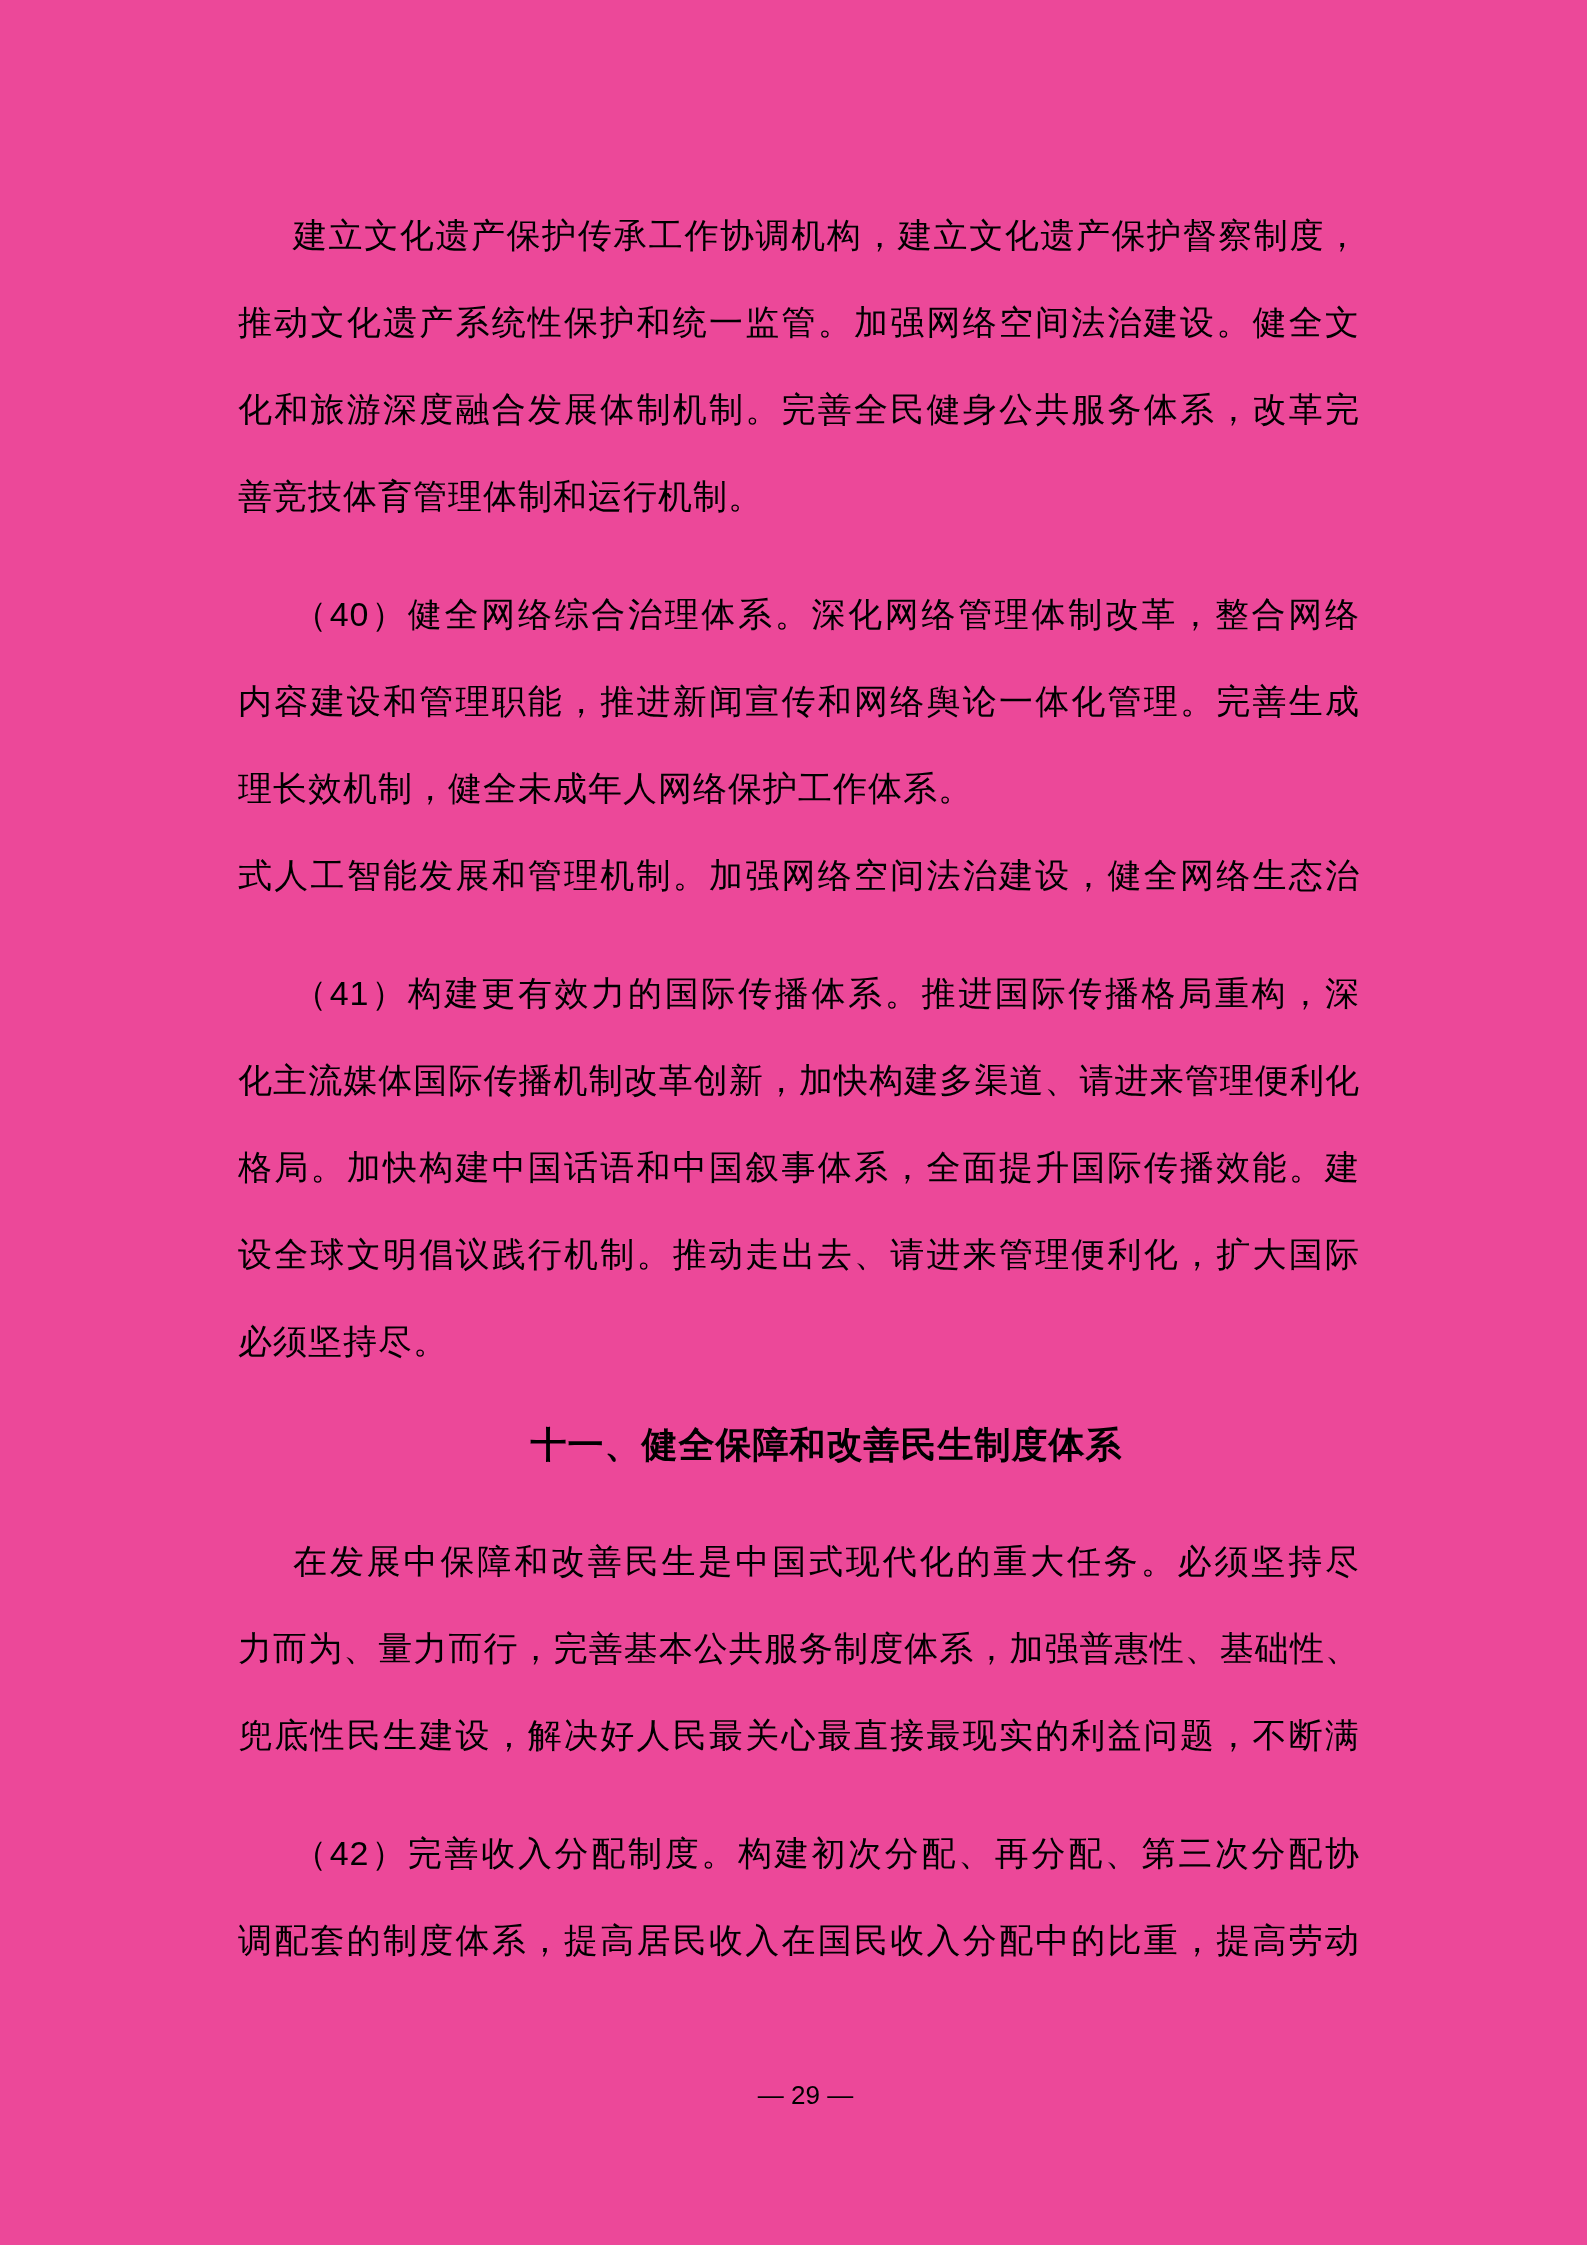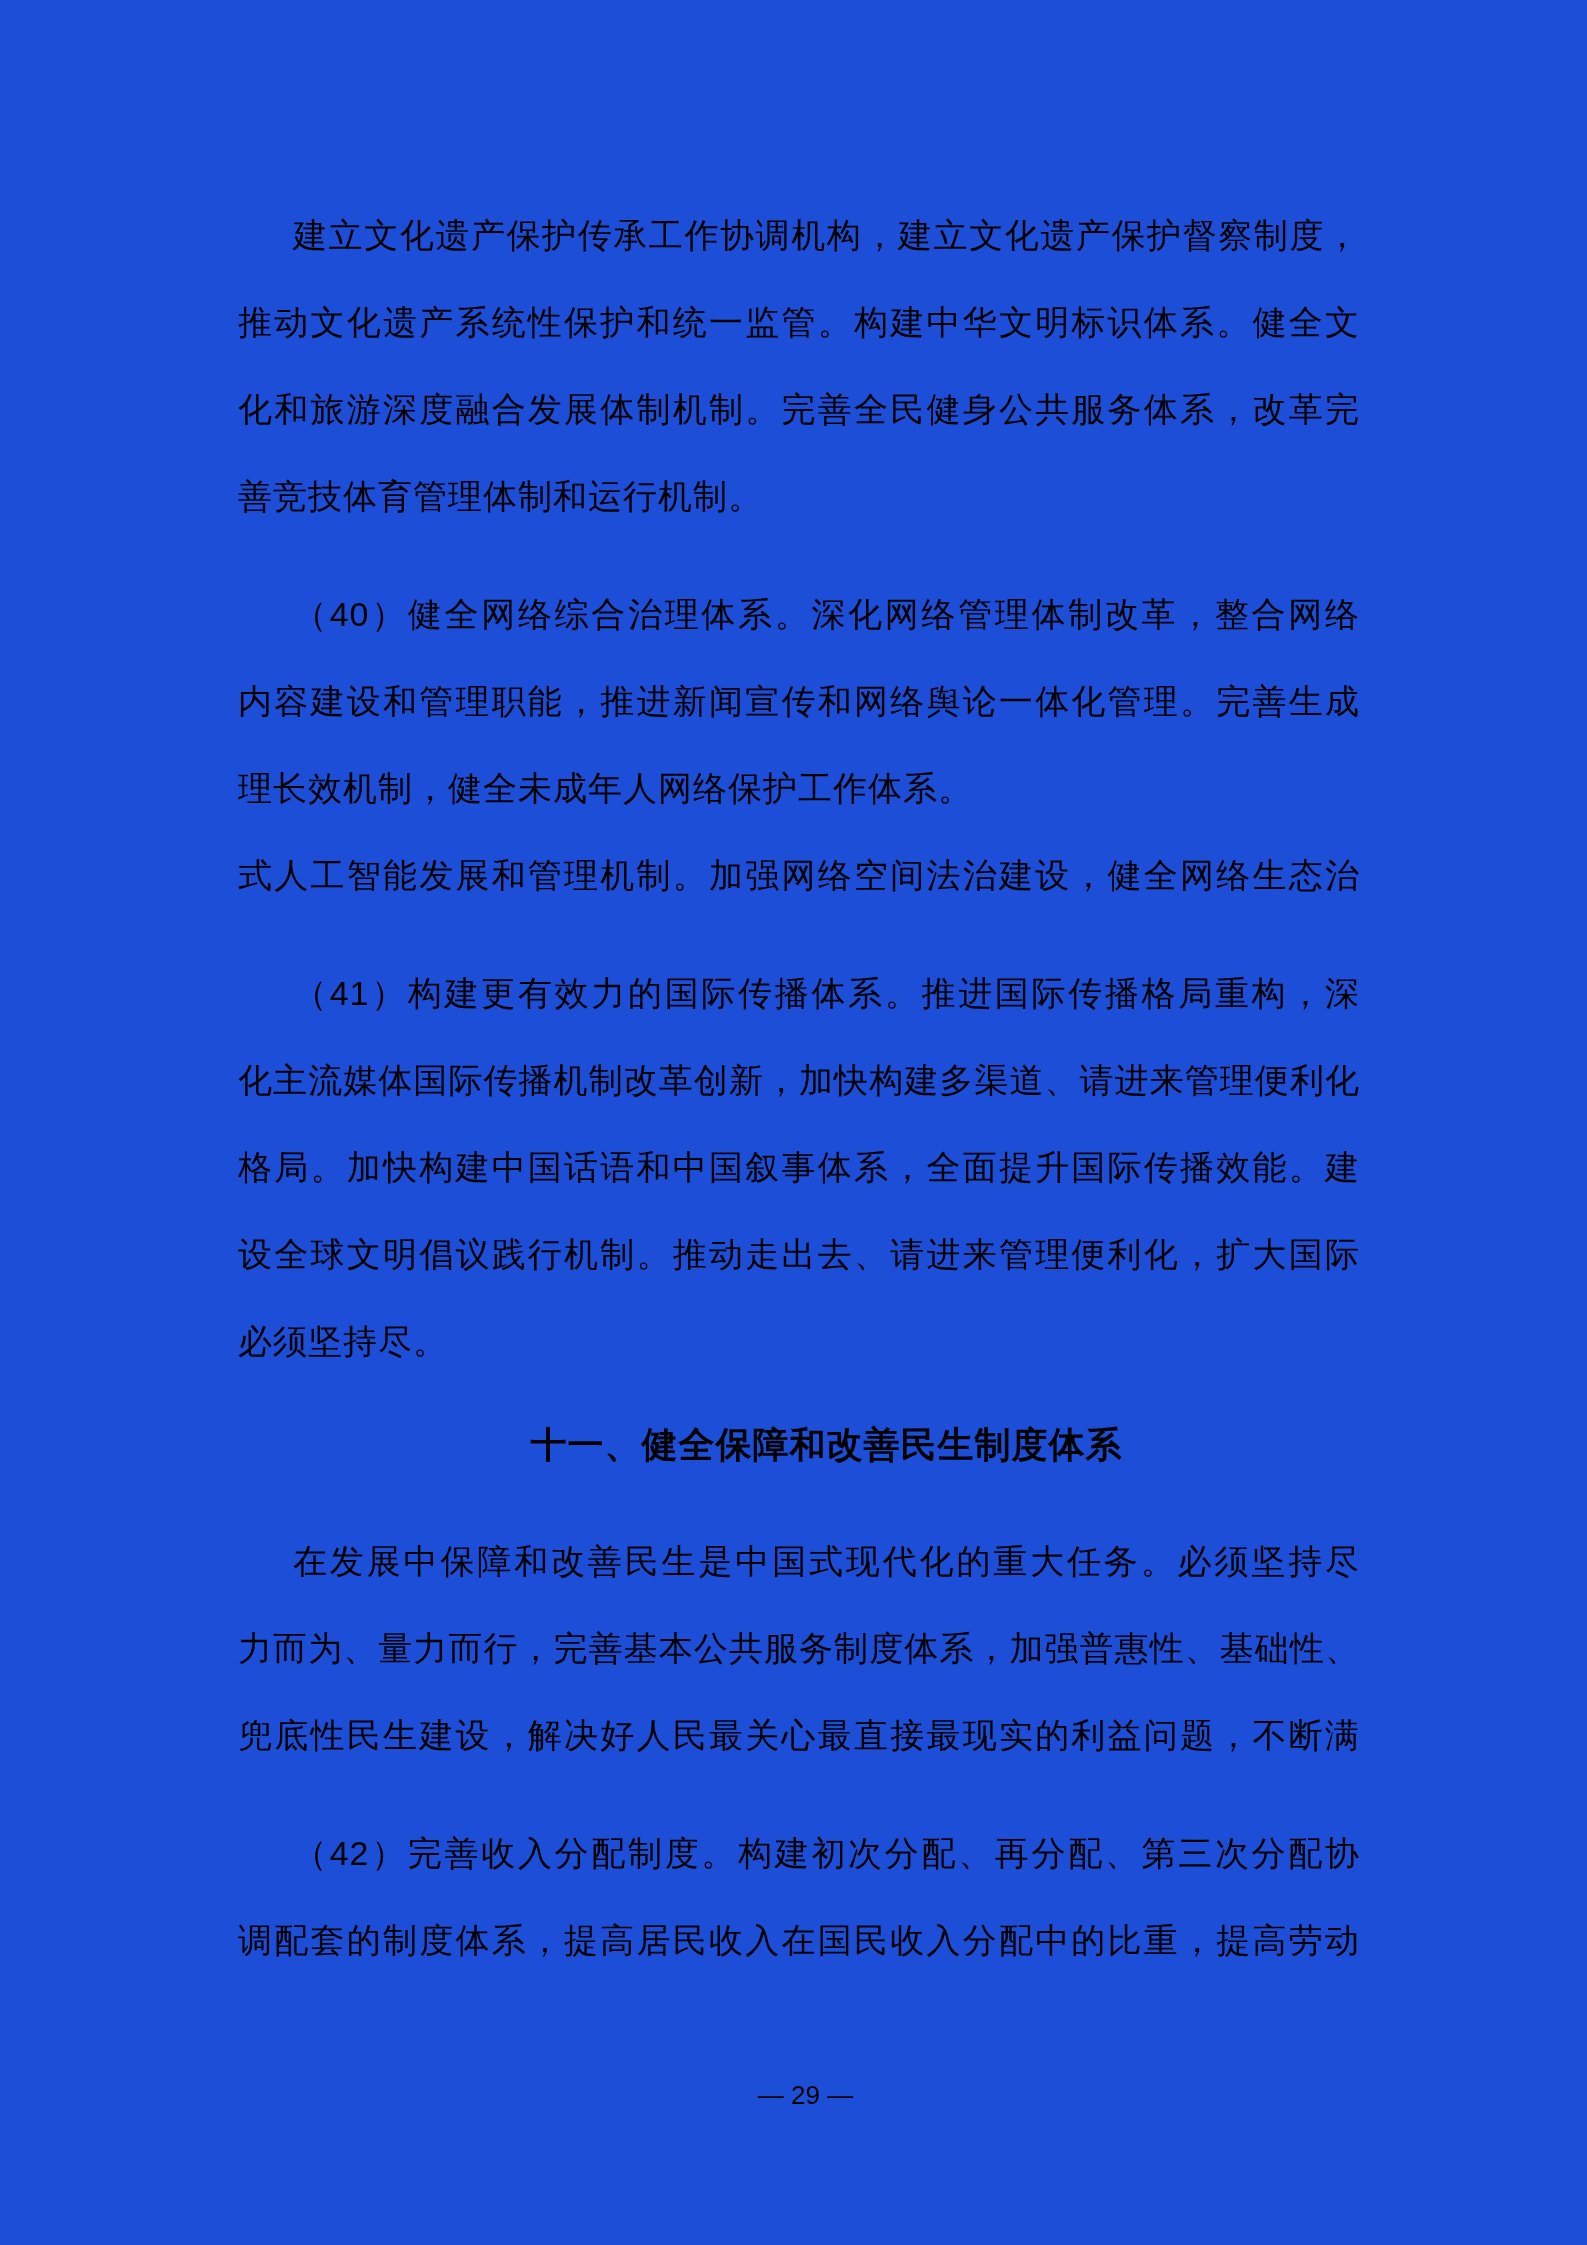--- a/index.html
+++ b/index.html
@@ -4,21 +4,21 @@
 <style>
   html, body {
     margin: 0;
     padding: 0;
     background: #ffffff;
   }
   .page {
     position: relative;
     width: 1587px;
     height: 2245px;
-    background: #1d4ed8;
+    background: #ec4899;
     color: #000000;
     font-family: "Liberation Sans", sans-serif;
     overflow: hidden;
   }
   .page-body {
     position: absolute;
     left: 238px;
     top: 192px;
     width: 1122px;
     font-size: 34px;
@@ -64,21 +64,21 @@
   }
 </style>
 </head>
 <body>
 
 <div class="page">
   <div class="page-body">
 
     <p class="para">
       <span class="line first">建立文化遗产保护传承工作协调机构，建立文化遗产保护督察制度，</span>
-      <span class="line">推动文化遗产系统性保护和统一监管。构建中华文明标识体系。健全文</span>
+      <span class="line">推动文化遗产系统性保护和统一监管。加强网络空间法治建设。健全文</span>
       <span class="line">化和旅游深度融合发展体制机制。完善全民健身公共服务体系，改革完</span>
       <span class="line last">善竞技体育管理体制和运行机制。</span>
     </p>
 
     <p class="para">
       <span class="line first">（40）健全网络综合治理体系。深化网络管理体制改革，整合网络</span>
       <span class="line">内容建设和管理职能，推进新闻宣传和网络舆论一体化管理。完善生成</span>
       <span class="line last">理长效机制，健全未成年人网络保护工作体系。</span>
       <span class="line">式人工智能发展和管理机制。加强网络空间法治建设，健全网络生态治</span>
     </p>

